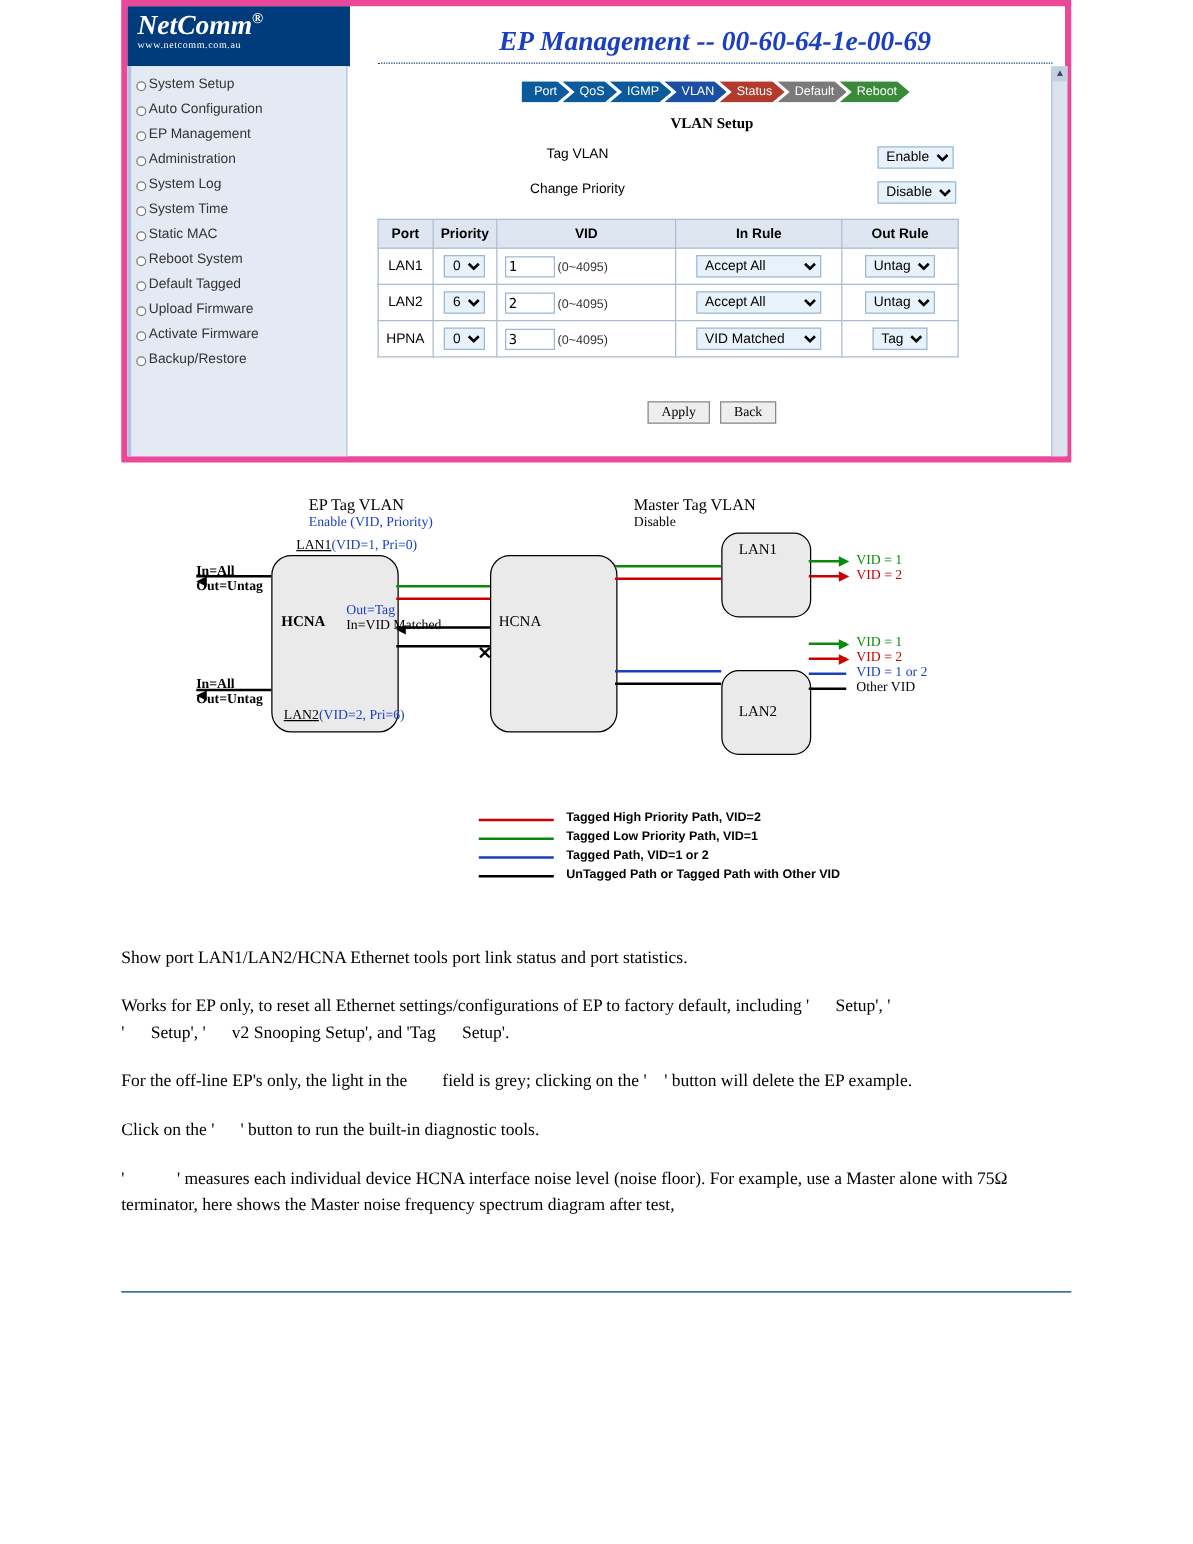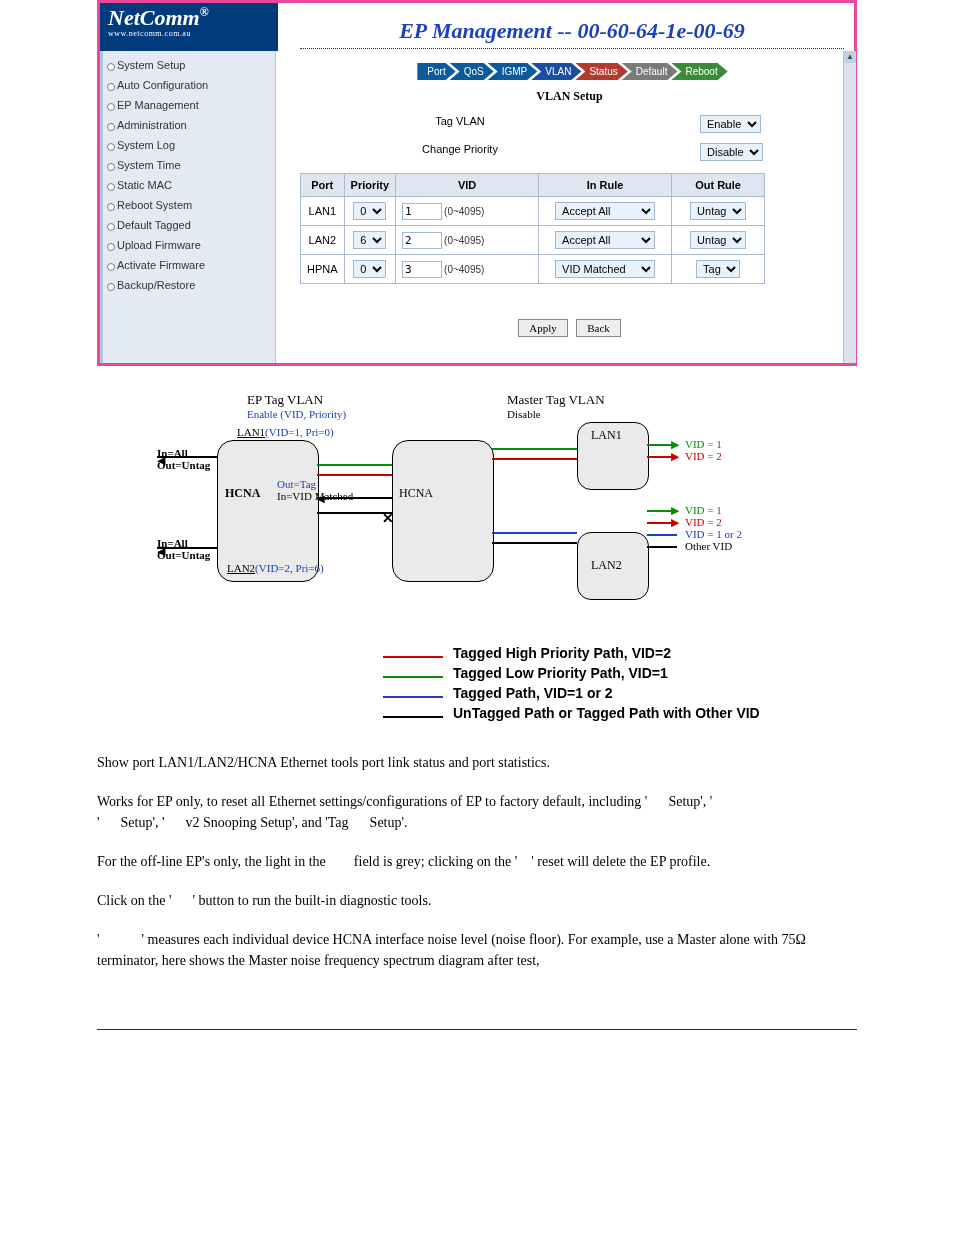--- a/index.html
+++ b/index.html
@@ -1,18 +1,18 @@
 <!DOCTYPE html>
 <html><head>
 <meta charset="utf-8">
 <style>
   body { margin:0; font-family: Verdana, Arial, sans-serif; background:#fff; }
   .page { width:954px; margin:0 auto; padding:0 0 40px 0; }
   .outer { width:760px; margin:0 auto; border-bottom:1px solid #003b7c; padding-bottom:40px;}
-  .shot { border:3px solid #ec4899; background:#fff; position:relative; height:360px; }
+  .shot { border:5px solid #ec4899; background:#fff; position:relative; height:360px; }
   .logo { position:absolute; left:0; top:0; width:170px; height:46px;
           background:#003b7c; color:#fff; font-style:italic; font-weight:bold;
           font-size:22px; font-family: "Times New Roman", serif; padding:2px 0 0 8px; }
   .logo .trade { font-size:12px; vertical-align:top; }
   .logo .sub { display:block; font-size:8px; font-style:normal; font-weight:normal;
                margin-top:-2px; letter-spacing:0.5px;}
   .header { position:absolute; left:200px; top:15px; right:10px; text-align:center; }
   .header-title { color:#1a3fc1; font:bold italic 22px "Times New Roman",serif; }
   .header-line { border-top:1px dotted #003b7c; margin-top:4px; }
   .sidebar { position:absolute; left:0; top:48px; width:172px; background:#e4eaf3;
@@ -53,21 +53,21 @@
              background:#dbe3ee; border-left:1px solid #b0c4de;}
   .scrollv .arrow { width:12px; height:12px; background:#c2d0e2; font-size:8px;
                     text-align:center; line-height:12px; color:#446;}
   
   .diagram { position:relative; width:640px; height:330px; margin:26px auto 10px auto; font-size:11px; }
   .labelFloat { position:absolute; font:11px Verdana; color:#000; }
   .labelBlue { color:#1a3fc1; }
   .small { font-size:11px; }
   .greenTxt { color:#0a8a0a; }
   .redTxt { color:#c00; }
-  .legendrow { font-size:14px; }
+  .legendrow { font-size:10px; }
   .legendrow td { padding:1px 4px; vertical-align:middle;}
   .legendline { display:inline-block; width:60px; border-top-width:2px; border-top-style:solid;}
   
   .doc { width:760px; margin:30px auto 0 auto; font: 14px/1.5 "Times New Roman", serif; color:#000;}
   .doc p { margin:0 0 18px 0;}
 </style>
 </head>
 <body>
 
 <div class="page">
@@ -270,21 +270,21 @@
         </table>
     </div>
 
     <div class="doc">
       <p>Show port LAN1/LAN2/HCNA Ethernet tools port link status and port statistics.</p>
       <p>
         <span>Works for EP only, to reset all Ethernet settings/configurations of EP to factory default, including '</span>&nbsp;&nbsp;&nbsp;&nbsp;&nbsp;&nbsp;<span>Setup', '</span><br>
         '&nbsp;&nbsp;&nbsp;&nbsp;&nbsp;&nbsp;<span>Setup', '</span>&nbsp;&nbsp;&nbsp;&nbsp;&nbsp;&nbsp;<span>v2 Snooping Setup', and 'Tag</span>&nbsp;&nbsp;&nbsp;&nbsp;&nbsp;&nbsp;<span>Setup'.</span>
       </p>
       <p>
-        <span>For the off-line EP's only, the light in the</span>&nbsp;&nbsp;&nbsp;&nbsp;&nbsp;&nbsp;&nbsp;&nbsp;<span>field is grey; clicking on the '</span>&nbsp;&nbsp;&nbsp;&nbsp;<span>' reset will delete the EP profile.</span>
+        <span>For the off-line EP's only, the light in the</span>&nbsp;&nbsp;&nbsp;&nbsp;&nbsp;&nbsp;&nbsp;&nbsp;<span>field is grey; clicking on the '</span>&nbsp;&nbsp;&nbsp;&nbsp;<span>' button will delete the EP example.</span>
       </p>
       <p>
         <span>Click on the '</span>&nbsp;&nbsp;&nbsp;&nbsp;&nbsp;&nbsp;<span>' button to run the built-in diagnostic tools.</span>
       </p>
       <p>
         <span>'</span>&nbsp;&nbsp;&nbsp;&nbsp;&nbsp;&nbsp;&nbsp;&nbsp;&nbsp;&nbsp;&nbsp;&nbsp;<span>' measures each individual device HCNA interface noise level (noise floor). For example, use a Master alone with 75Ω terminator, here shows the Master noise frequency spectrum diagram after test,</span>
       </p>
     </div>
   </div>
 </div>

